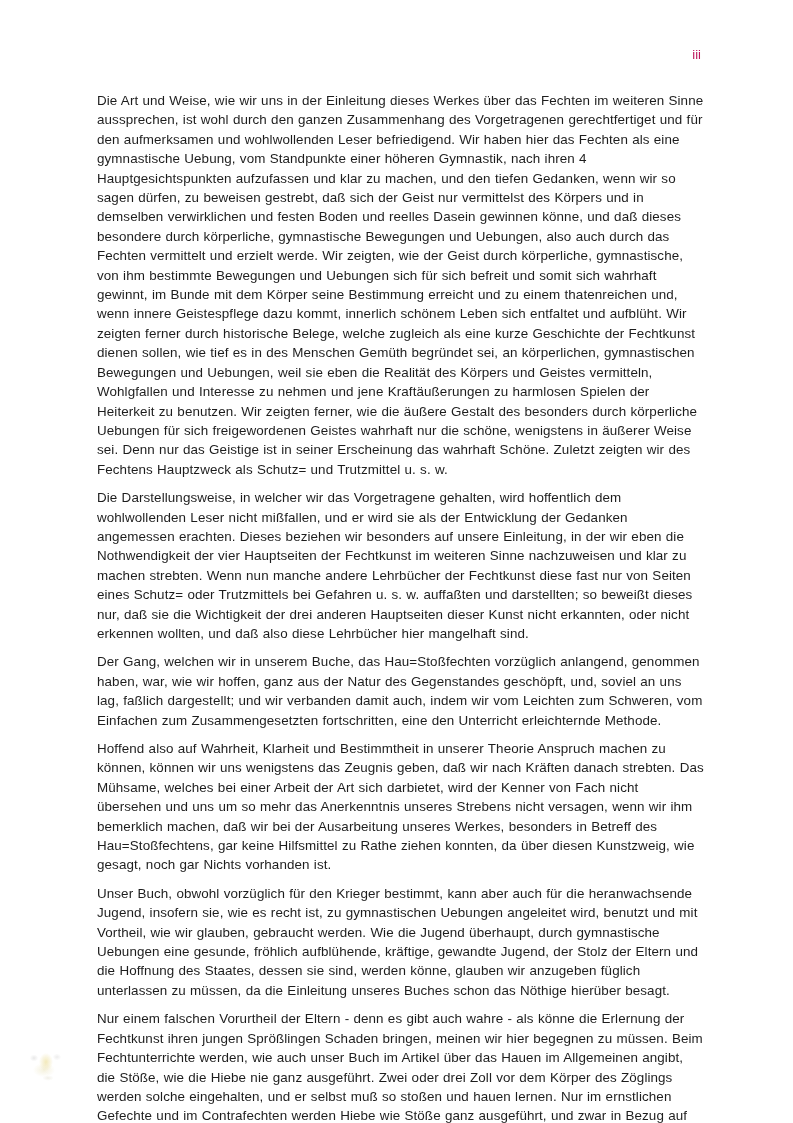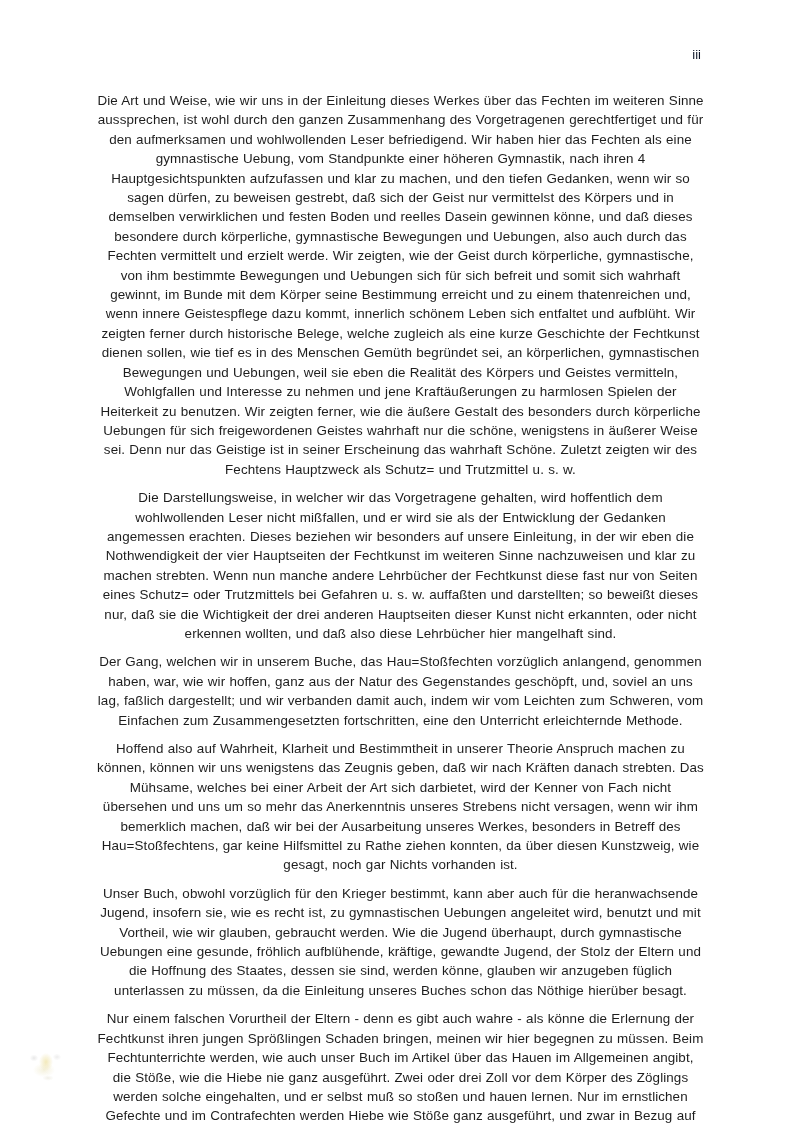--- a/index.html
+++ b/index.html
@@ -14,36 +14,36 @@
     background: #ffffff;
     overflow: hidden;
     font-family: "Liberation Sans", "DejaVu Sans", sans-serif;
   }
   .page-number {
     position: absolute;
     top: 47px;
     right: 92px;
     font-size: 13px;
     line-height: 15px;
-    color: #0f172a;
+    color: #be185d;
   }
   .body-text {
     position: absolute;
     left: 97px;
     top: 91px;
     width: 607px;
     color: #1d1d1d;
   }
   .body-text p {
     margin: 0 0 9px 0;
     font-size: 13.4px;
     line-height: 19.4px;
     letter-spacing: 0.1px;
     word-spacing: 0.4px;
-    text-align: center;
+    text-align: left;
   }
   .stamp-watermark {
     position: absolute;
     left: 24px;
     top: 1050px;
     width: 50px;
     height: 36px;
     background:
       radial-gradient(ellipse 10px 13px at 22px 12px, rgba(232, 214, 130, 0.55), rgba(232, 214, 130, 0) 70%),
       radial-gradient(ellipse 16px 10px at 20px 20px, rgba(226, 216, 160, 0.35), rgba(226, 216, 160, 0) 70%),

